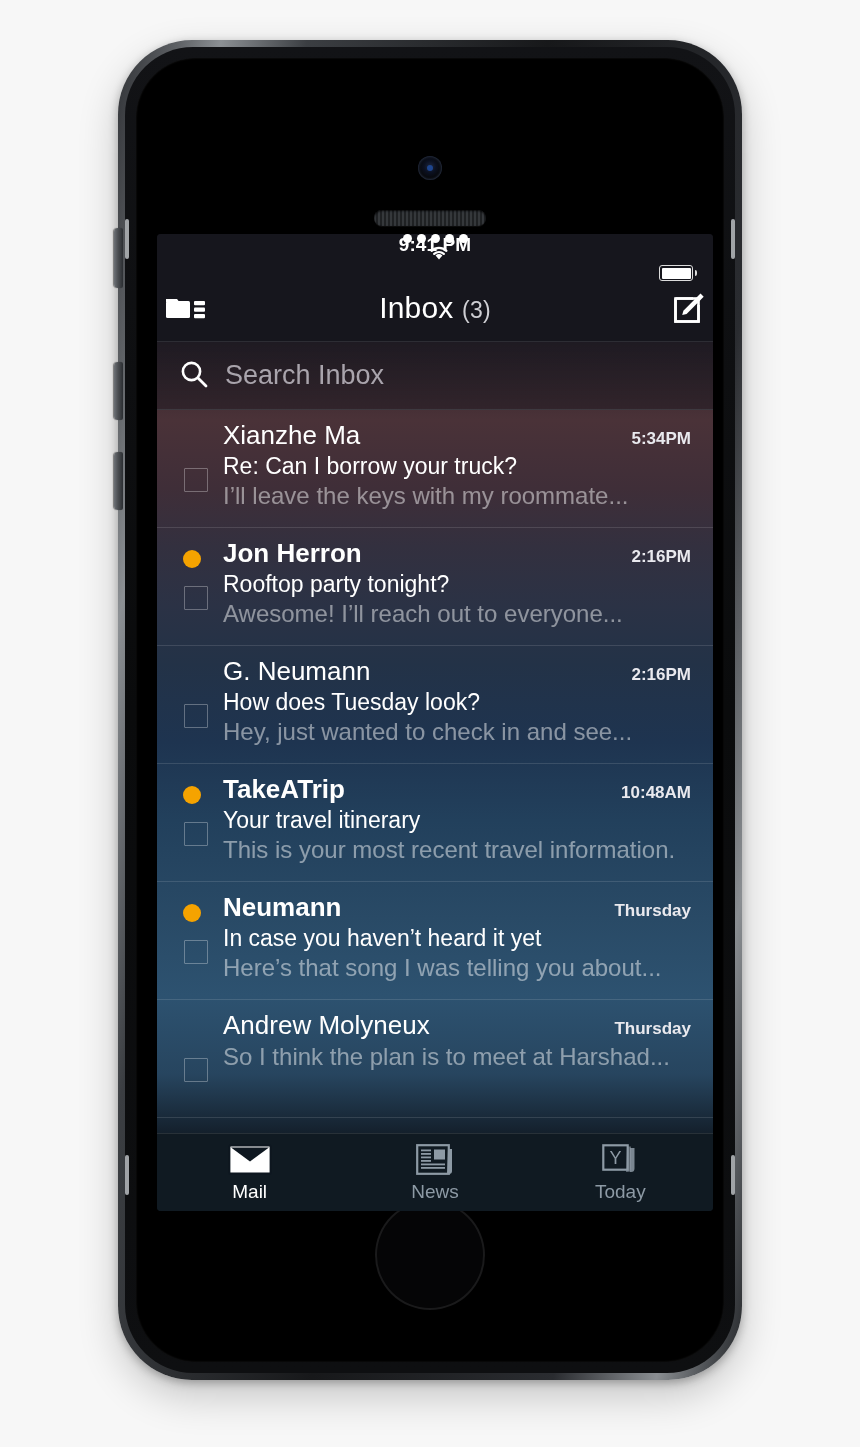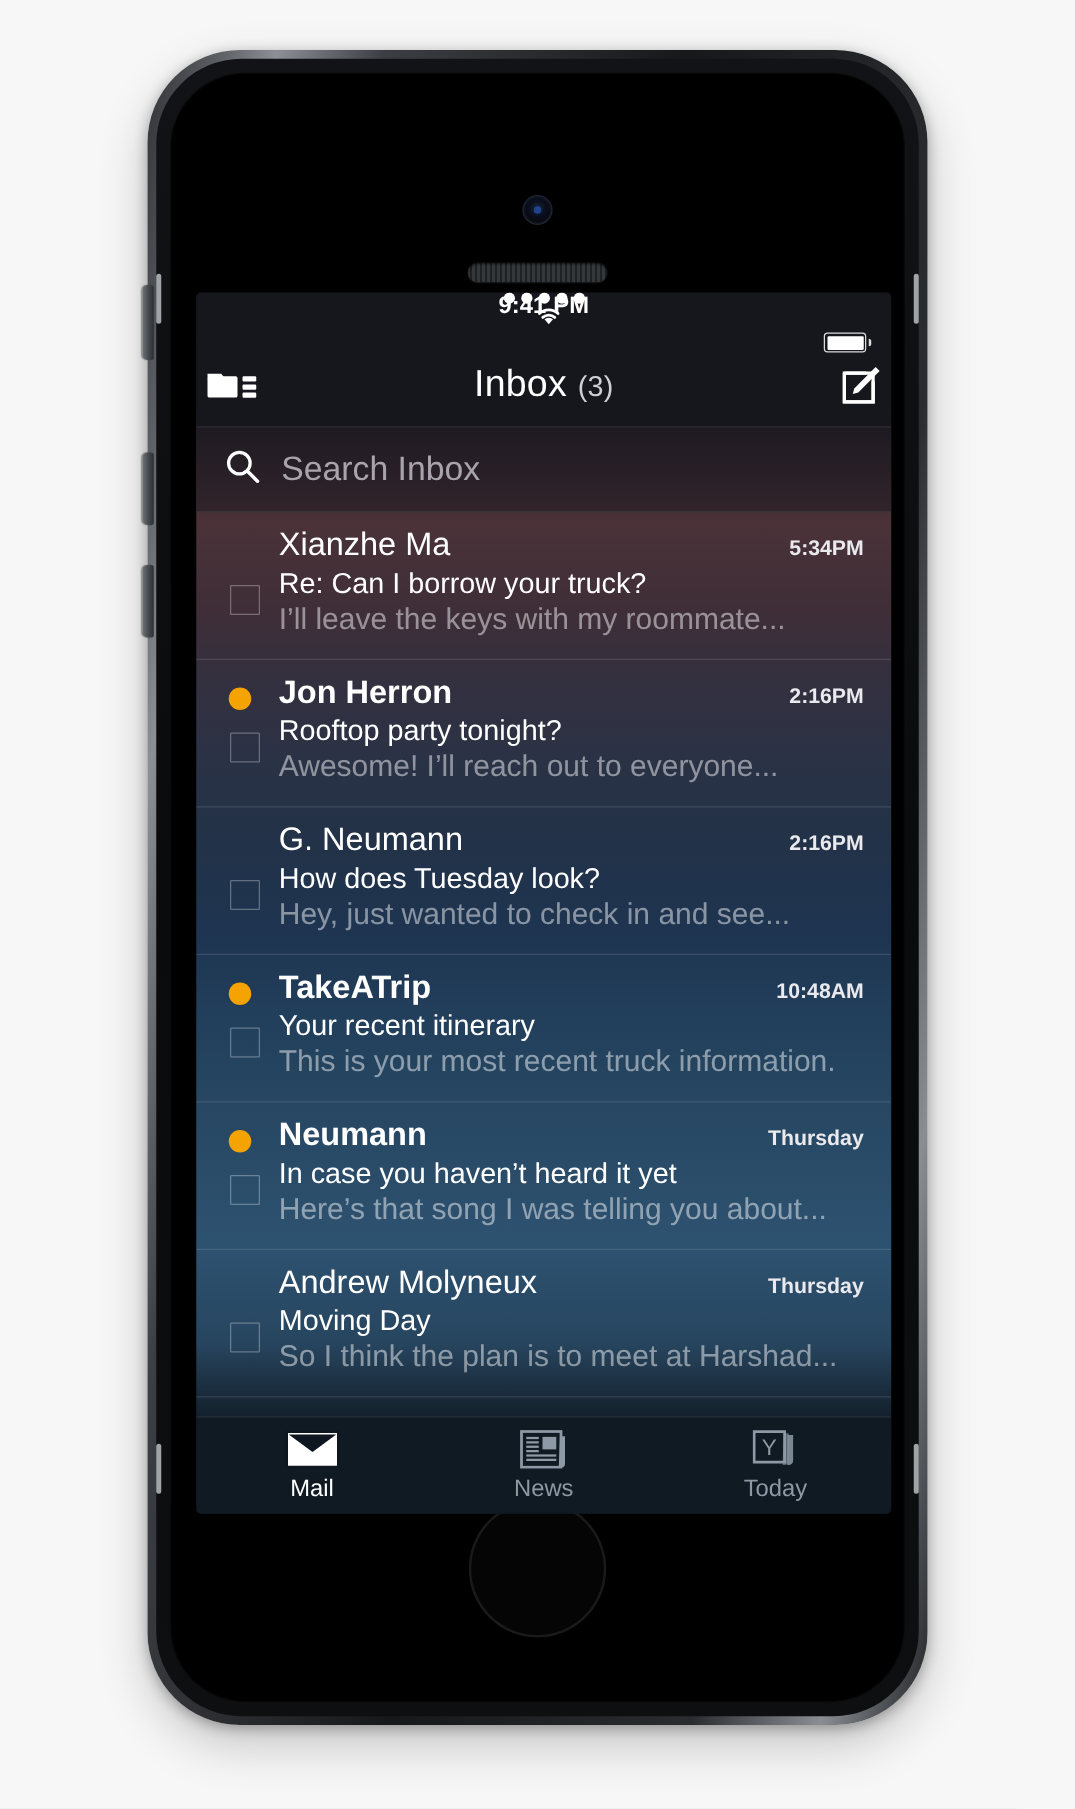--- a/index.html
+++ b/index.html
@@ -306,40 +306,39 @@
           <div class="subject">How does Tuesday look?</div>
           <div class="preview">Hey, just wanted to check in and see...</div>
         </div>
         <div class="row">
           <div class="dot-unread" style="background: rgb(245, 163, 0);"></div>
           <div class="chk"></div>
           <div class="topline">
             <div class="sender unread">TakeATrip</div>
             <div class="time">10:48AM</div>
           </div>
-          <div class="subject">Your recent itinerary</div>
-          <div class="preview">This is your most recent truck information.</div>
+          <div class="subject">Your travel itinerary</div>
+          <div class="preview">This is your most recent travel information.</div>
         </div>
         <div class="row">
           <div class="dot-unread" style="background: rgb(245, 163, 0);"></div>
           <div class="chk"></div>
           <div class="topline">
             <div class="sender unread">Neumann</div>
             <div class="time">Thursday</div>
           </div>
           <div class="subject">In case you haven’t heard it yet</div>
           <div class="preview">Here’s that song I was telling you about...</div>
         </div>
         <div class="row">
           <div class="chk"></div>
           <div class="topline">
             <div class="sender">Andrew Molyneux</div>
             <div class="time">Thursday</div>
           </div>
-          <div class="subject">Moving Day</div>
           <div class="preview">So I think the plan is to meet at Harshad...</div>
         </div>
       </div>
 
     <div id="tabbar">
 
       <div class="tab active">
         <span class="ico">
           <svg width="44" height="31" viewBox="0 0 44 31">
             <rect x="1.3" y="1.3" width="41.4" height="28.4" rx="1.5" fill="#fff" stroke="#0e1720" stroke-width="2.2"></rect>

